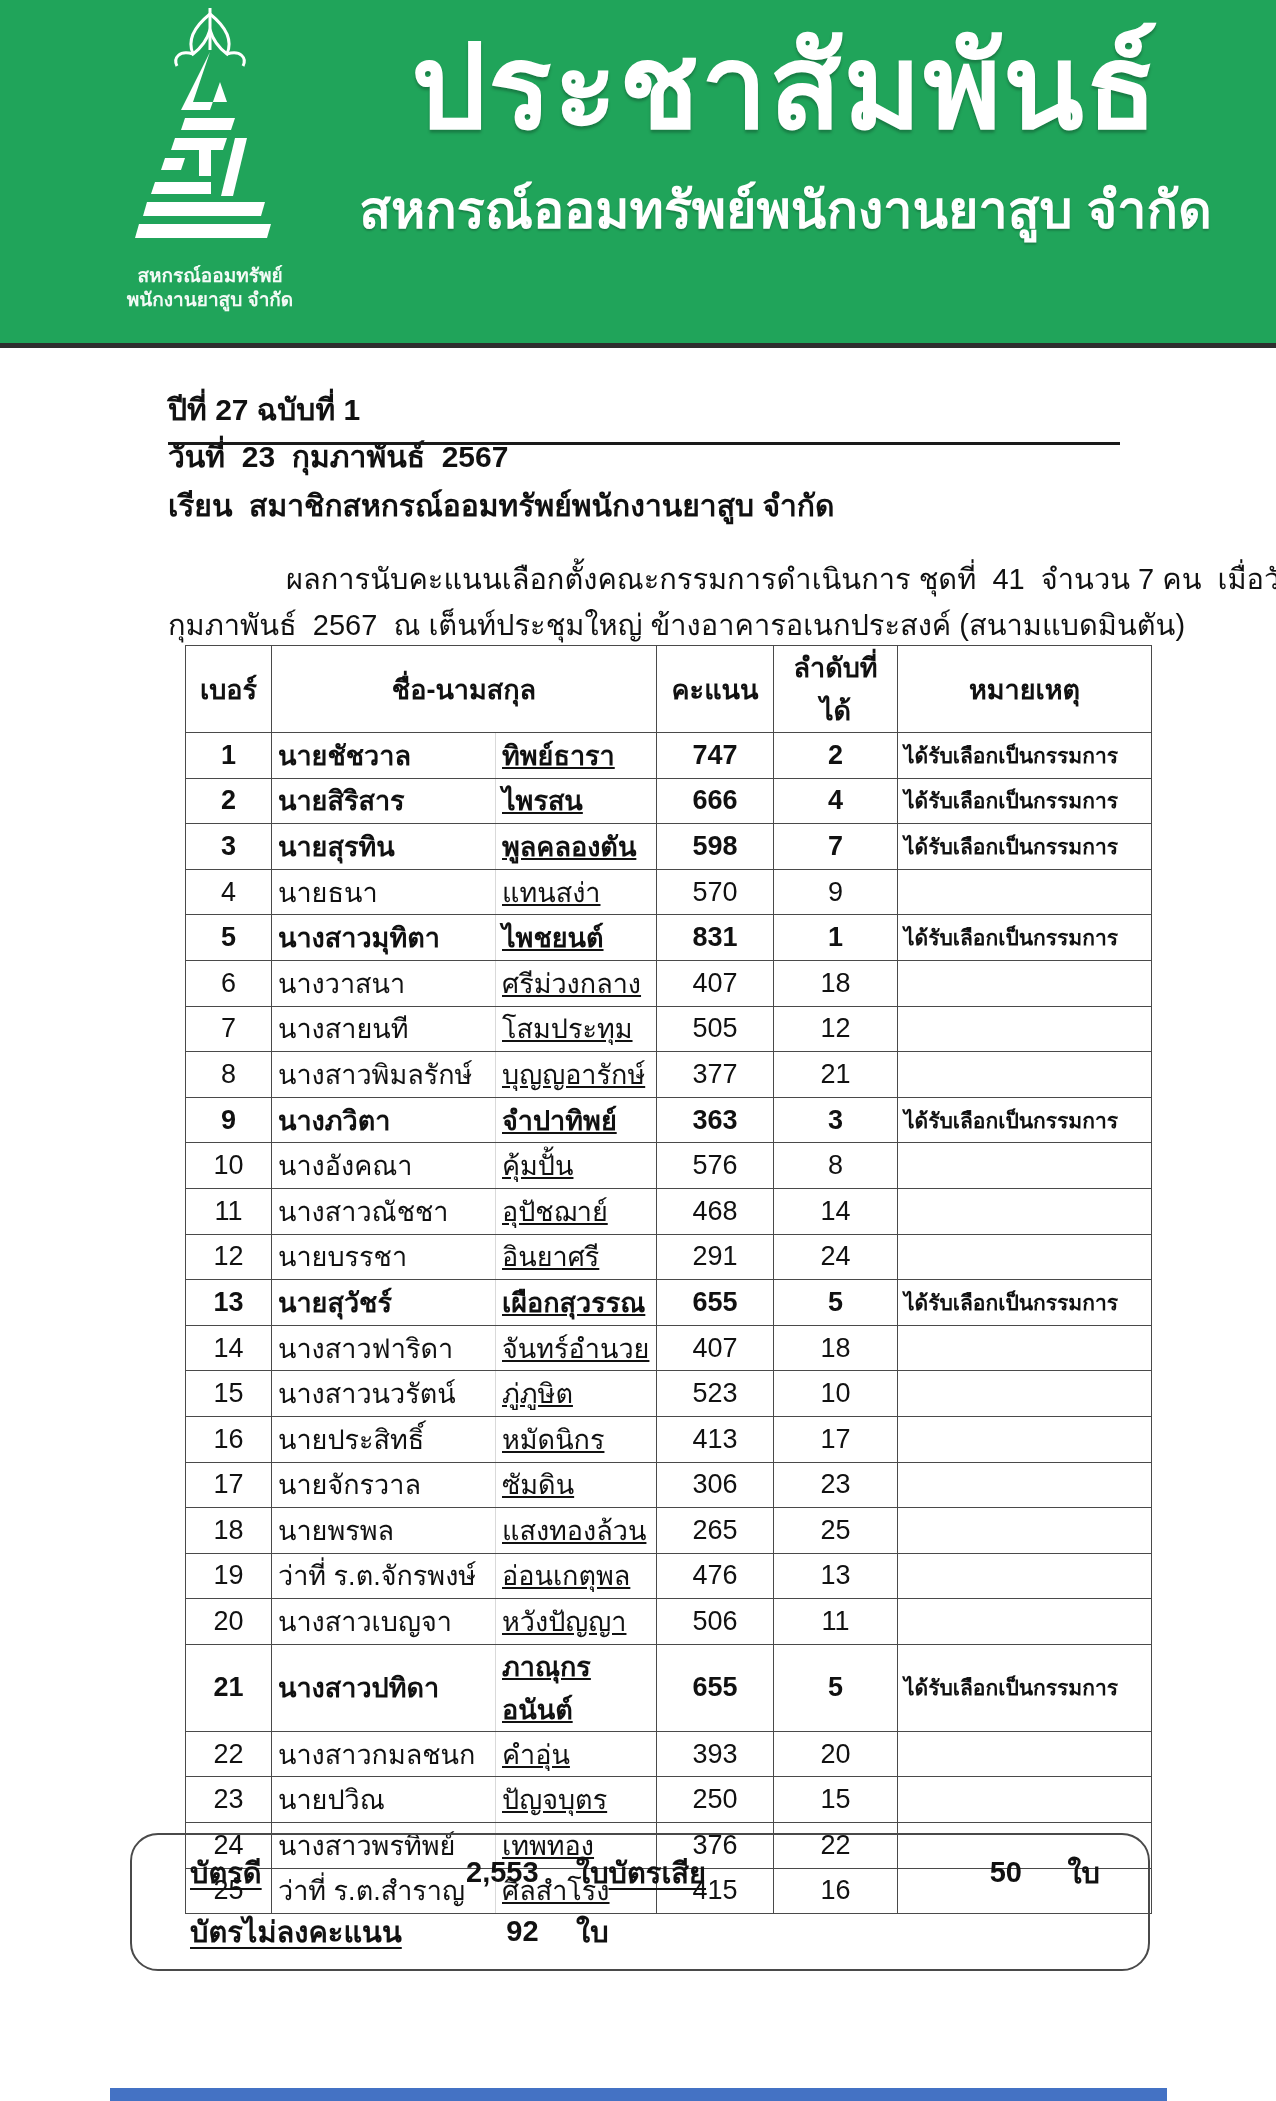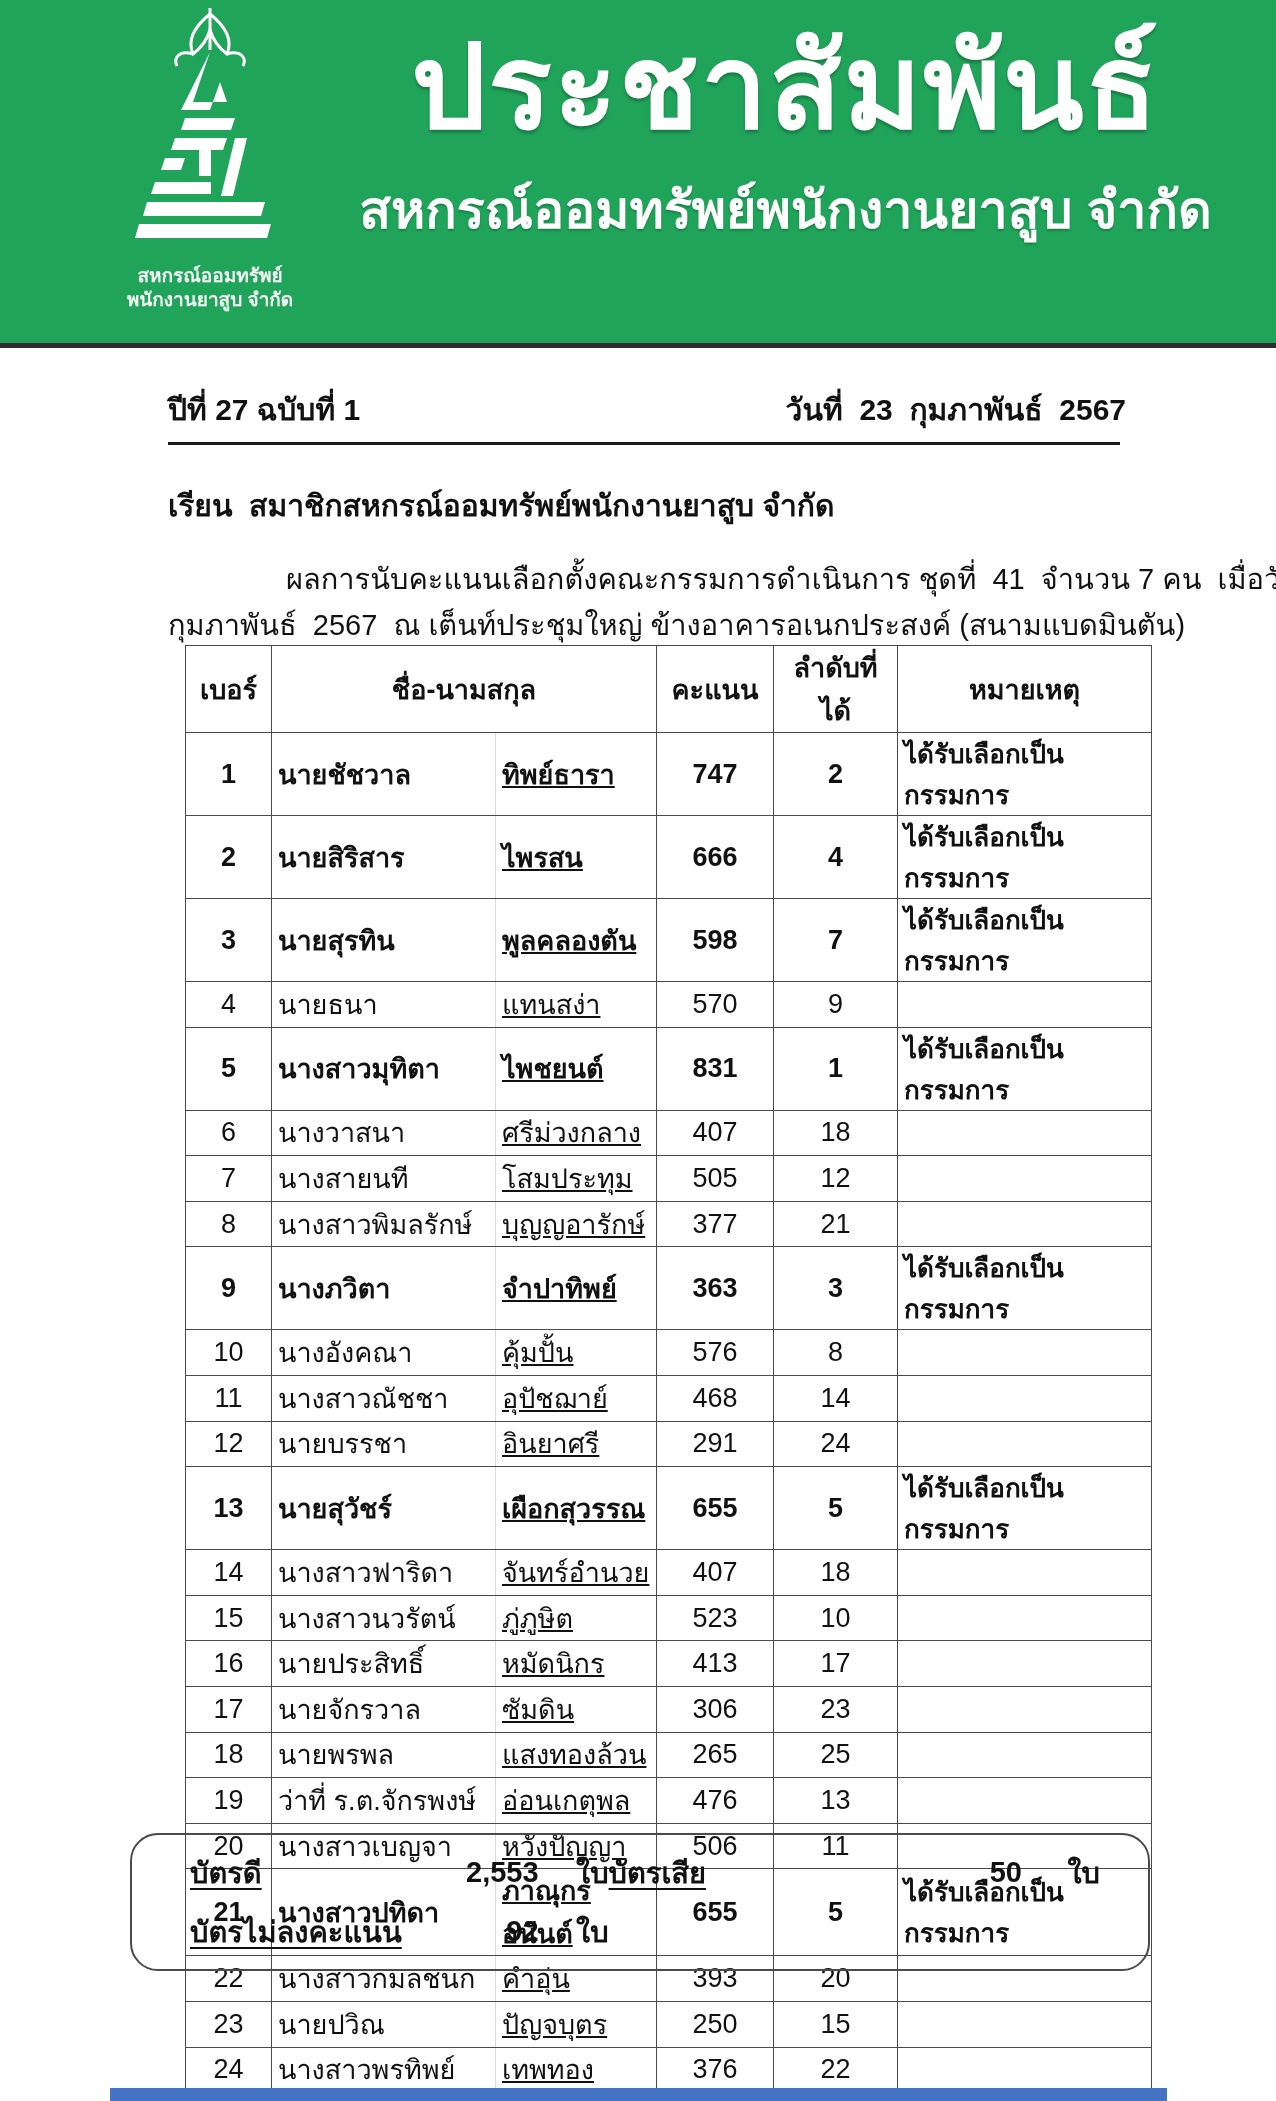--- a/index.html
+++ b/index.html
@@ -13,21 +13,21 @@
   .logo-wrap svg{display:block;margin:0 auto;}
   .logo-caption{color:#ffffff;font-size:19px;line-height:1.25;font-weight:bold;opacity:.95;}
   .mast-text{position:absolute;left:310px;right:15px;top:8px;text-align:center;color:#ffffff;}
   .mast-title{font-size:118px;line-height:1.35;font-weight:bold;letter-spacing:2px;
     text-shadow:0 3px 3px rgba(0,0,0,.25);white-space:nowrap;}
   .mast-subtitle{font-size:52px;line-height:1.2;font-weight:bold;margin-top:12px;
     text-shadow:0 2px 2px rgba(0,0,0,.22);white-space:nowrap;}
 
   
   .issue-line{position:absolute;left:168px;right:150px;top:386px;display:flex;
-    justify-content:space-between;font-size:30px;font-weight:bold;white-space:pre;}
+    justify-content:space-between;font-size:30px;font-weight:bold;white-space:pre;flex-direction:column;}
   .rule{position:absolute;left:168px;width:952px;top:442px;height:3px;background:#1a1a1a;}
 
   .salutation{position:absolute;left:168px;top:482px;font-size:30px;font-weight:bold;white-space:pre;}
 
   .body-par{position:absolute;left:168px;right:140px;top:556px;font-size:29px;line-height:1.6;}
   .body-par .l1{padding-left:118px;white-space:pre;}
   .body-par .l2{white-space:pre;}
 
   
   table.results{position:absolute;left:185px;top:645px;width:966px;border-collapse:collapse;
@@ -37,21 +37,21 @@
   table.results col.c-last{width:161px;}
   table.results col.c-score{width:117px;}
   table.results col.c-rank{width:124px;}
   table.results col.c-remark{width:254px;}
   table.results th,table.results td{border:1.6px solid #4a4a4a;padding:0 6px;overflow:hidden;}
   table.results th{height:50px;font-weight:bold;text-align:center;}
   table.results td{height:44.6px;}
   td.no,td.score,td.rank{text-align:center;}
   td.first{text-align:left;padding-left:14px;border-right:1px solid #d9d9d9 !important;}
   td.last{text-align:left;padding-left:4px;border-left:1px solid #d9d9d9 !important;text-decoration:underline;}
-  td.remark{text-align:left;padding-left:10px;font-size:26px;}
+  td.remark{text-align:left;padding-left:10px;font-size:21px;}
   tr.sel td{font-weight:bold;}
 
   
   .summary{position:absolute;left:130px;top:1833px;width:1020px;height:138px;
     border:2.5px solid #4a4a4a;border-radius:28px;box-sizing:border-box;
     display:grid;grid-template-columns:46% 54%;grid-template-rows:1fr 1fr;
     align-items:center;padding:8px 48px 8px 58px;font-size:29px;font-weight:bold;}
   .sum-cell{display:flex;align-items:center;}
   .sum-label{text-decoration:underline;text-underline-offset:5px;}
   .sum-value{margin-left:auto;text-align:right;min-width:110px;}

